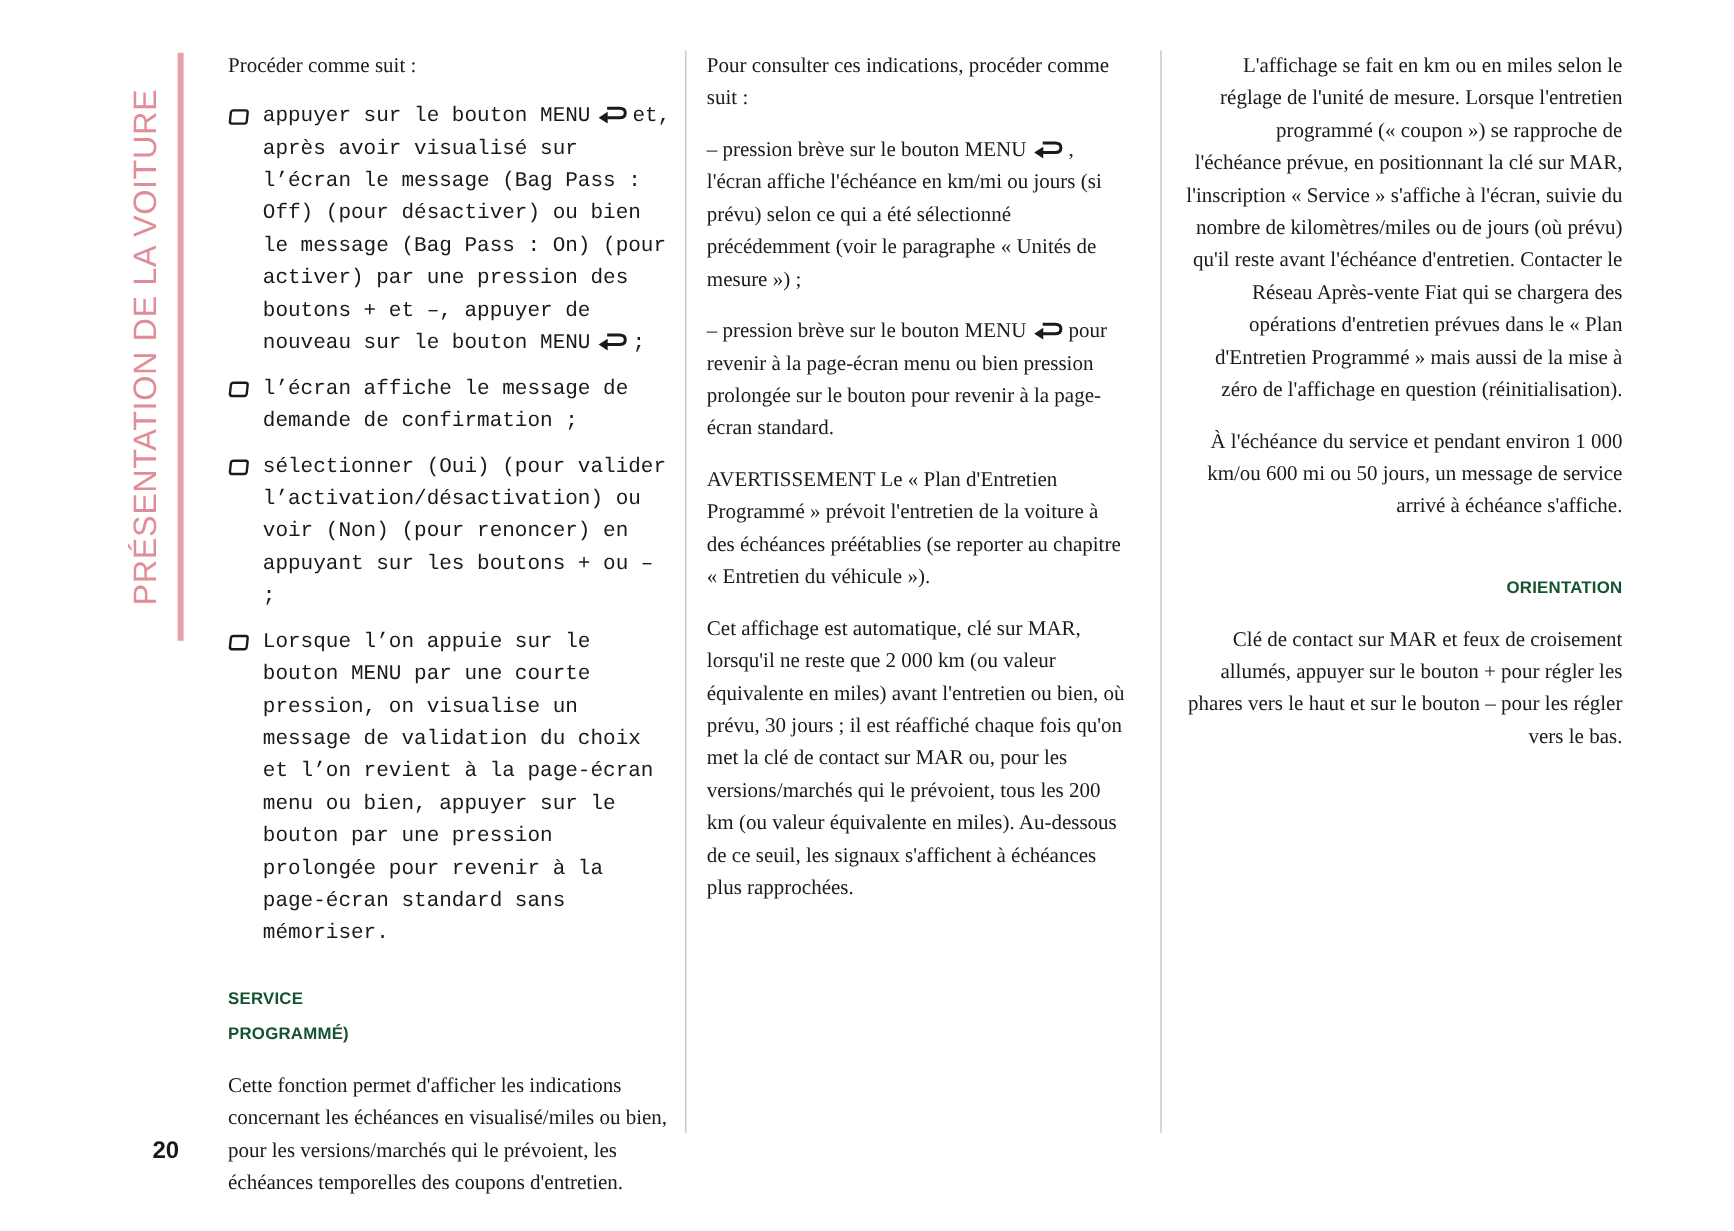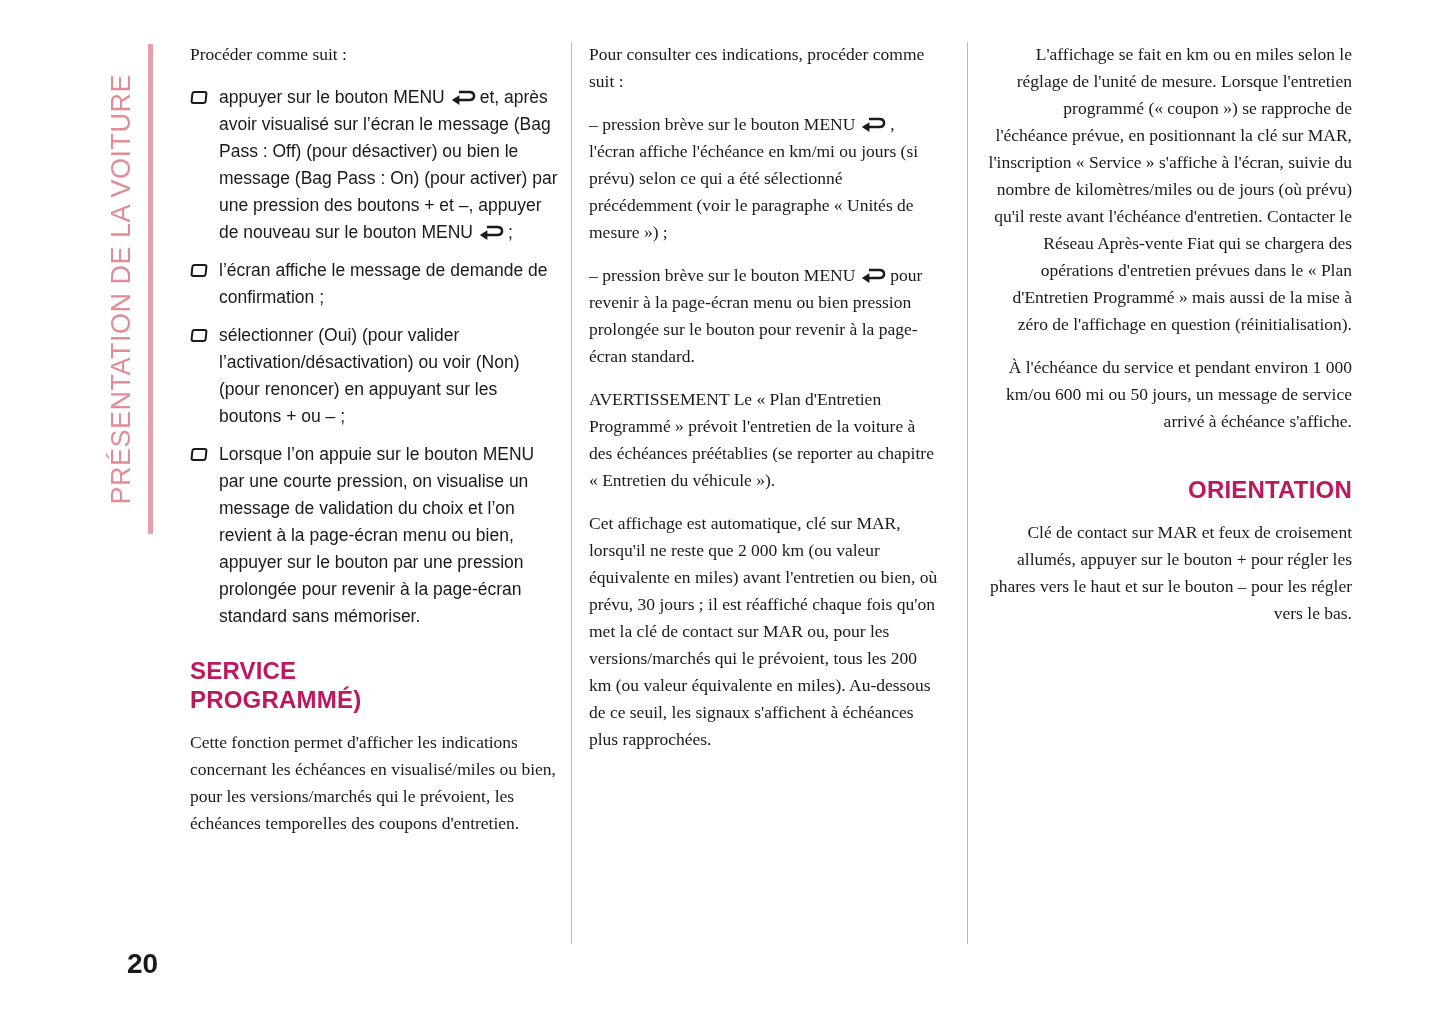--- a/index.html
+++ b/index.html
@@ -21,38 +21,38 @@
   .divider{position:absolute;top:42px;height:902px;width:1px;background:#bcbcbc;}
   .d1{left:571px;}
   .d2{left:967px;}
   
   .col{position:absolute;top:41px;font-size:17.5px;line-height:27px;}
   .col1{left:190px;width:370px;}
   .col2{left:589px;width:352px;}
   .col3{left:988px;width:364px;text-align:right;}
   .col p{margin:0 0 16px;font-family:Liberation Serif, serif;}
   
-  .bullets{list-style:none;margin:0 0 0;padding:0;}
+  .bullets{list-style:none;margin:0 0 0;padding:0;font-family:Liberation Mono, monospace;}
   .bullets li{position:relative;padding-left:29px;margin:0 0 11px;}
   .sq{
     position:absolute;left:1px;top:7px;width:12px;height:9px;
     border:2px solid #1a1a1a;border-radius:3px;background:#fff;
     transform:skewX(-6deg);
   }
   
   .mi{display:inline-block;width:27px;height:16px;margin:0 4px;vertical-align:-2px;}
   .mi svg{display:block;width:100%;height:100%;}
   
   .heading{
-    color:#be185d;font-size:24px;line-height:29px;font-weight:bold;
+    color:#14532d;font-size:14px;line-height:29px;font-weight:bold;
     margin:26px 0 15px;letter-spacing:0.2px;
   }
   .heading span{display:block;}
   .heading-orientation{margin-top:40px;}
-  .page-num{position:absolute;left:127px;top:948px;font-size:28px;font-weight:bold;color:#1a1a1a;}
+  .page-num{position:absolute;left:127px;top:948px;font-size:20px;font-weight:bold;color:#1a1a1a;}
 </style>
 </head>
 <body>
 
 <div class="page">
 
   <div class="side-label">
     <span>PRÉSENTATION DE LA VOITURE</span>
   </div>
 

